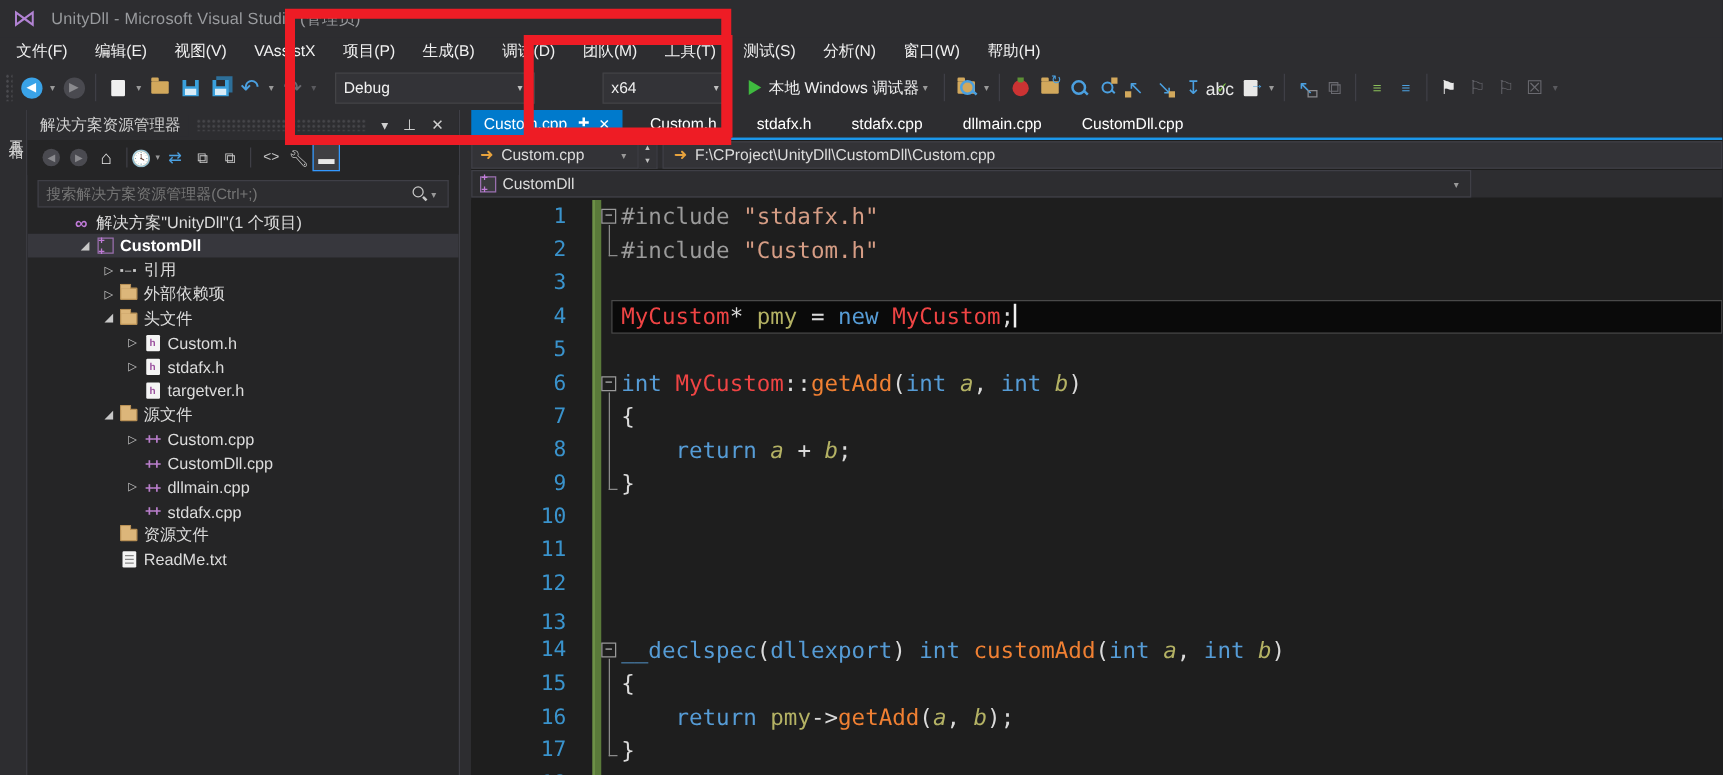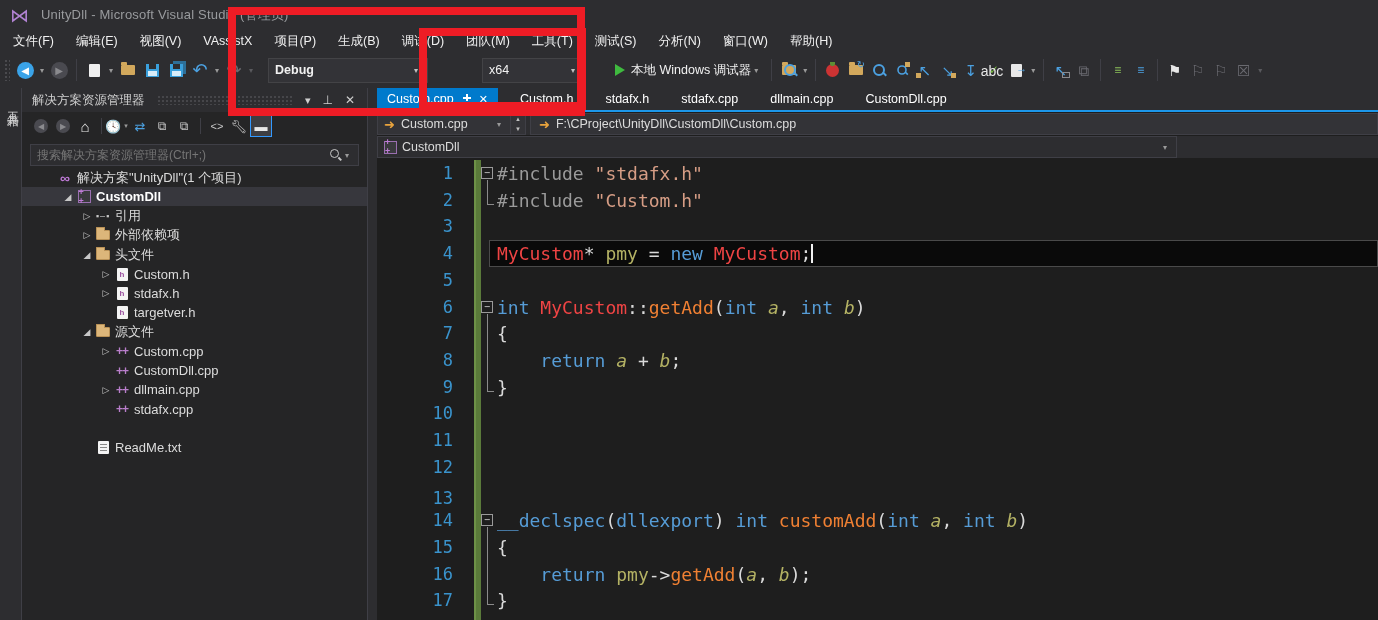--- a/index.html
+++ b/index.html
@@ -29,23 +29,23 @@
     font-size:10px; color:#fff; }
   .circ.blue { background:#3aa3e8; }
   .circ.dim  { background:#4a4a50; color:#8a8a8e; }
   .glyph { font-size:15px; line-height:1; }
   .g-blue { color:#4ba0e0; } .g-dim { color:#6a6a70; }
   .g-white { color:#e8e8e8; } .g-green { color:#7cbf46; }
   .combo { height:25px; background:#333337; border:1px solid #434346; color:#f1f1f1; font-size:12.5px;
     display:flex; align-items:center; padding:0 6px; }
   .combo .cv { flex:1; }
   .combo .caret { color:#c0c0c0; }
-  #combo-debug { width:160px; margin-left:12px;font-weight:bold; }
+  #combo-debug { width:160px; margin-left:12px; }
   #combo-platform { width:103px; margin-left:54px; }
-  #start-btn { display:flex; align-items:center; margin-left:30px; color:#f1f1f1; font-size:12.5px; }
+  #start-btn { display:flex; align-items:center; margin-left:14px; color:#f1f1f1; font-size:12.5px; }
   #start-btn .play { width:0; height:0; border-left:10px solid #3fba3f; border-top:6px solid transparent;
     border-bottom:6px solid transparent; margin-right:6px; }
   .mini-icon { width:21px; height:20px; margin:0 1px; display:flex; align-items:center; justify-content:center;
     font-size:13px; position:relative; }
   .folder-sm { width:14px; height:10px; background:#d2a85c; border-radius:1px; position:relative; }
   .folder-sm::before { content:""; position:absolute; top:-3px; left:0; width:6px; height:3px; background:#d2a85c; border-radius:1px 1px 0 0; }
   .floppy { width:13px; height:13px; background:#3aa0dc; position:relative; }
   .floppy::before { content:""; position:absolute; top:0; left:3px; width:7px; height:5px; background:#2d2d30; }
   .floppy::after { content:""; position:absolute; bottom:1px; left:2px; width:9px; height:5px; background:#d8ecf8; }
   .page-ic { width:11px; height:13px; background:#f0f0f0; position:relative; border-radius:1px; }
@@ -418,20 +418,27 @@
           </span>
           <span class="tlabel">dllmain.cpp</span>
         </div>
         <div class="trow" style="top: 231.6px; padding-left: 77px;">
           <span class="texp"></span>
           <span class="ticon">
             <span class="ic-cpp">++</span>
           </span>
           <span class="tlabel">stdafx.cpp</span>
         </div>
+        <div class="trow" style="top: 250.9px; padding-left: 58px;">
+          <span class="texp"></span>
+          <span class="ticon">
+            <span class="ic-folder"></span>
+          </span>
+          <span class="tlabel">资源文件</span>
+        </div>
         <div class="trow" style="top: 270.2px; padding-left: 58px;">
           <span class="texp"></span>
           <span class="ticon">
             <span class="ic-txt"></span>
           </span>
           <span class="tlabel">ReadMe.txt</span>
         </div>
       </div>
   </div>
 

